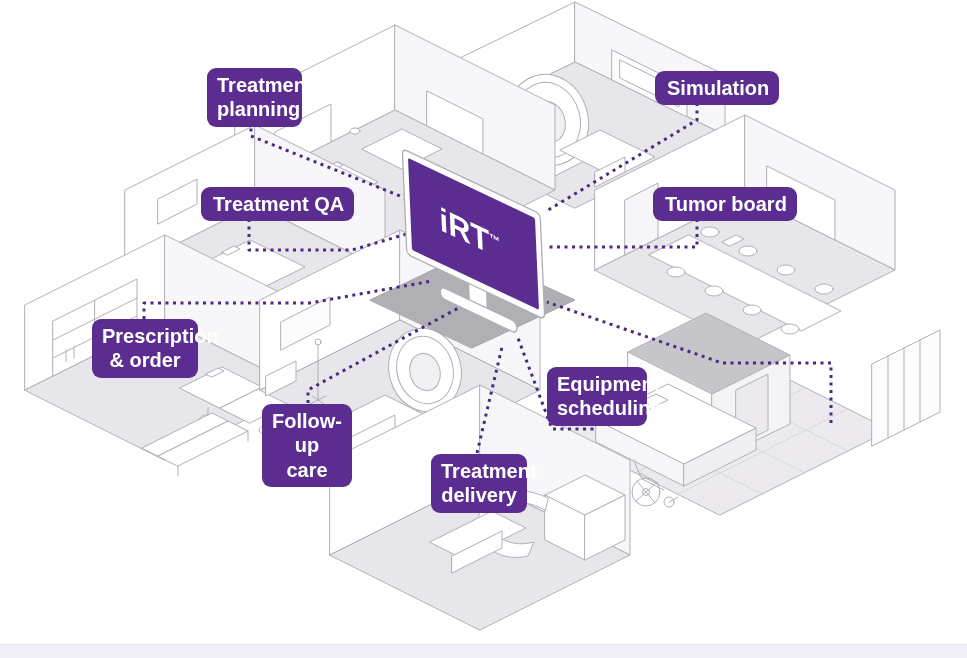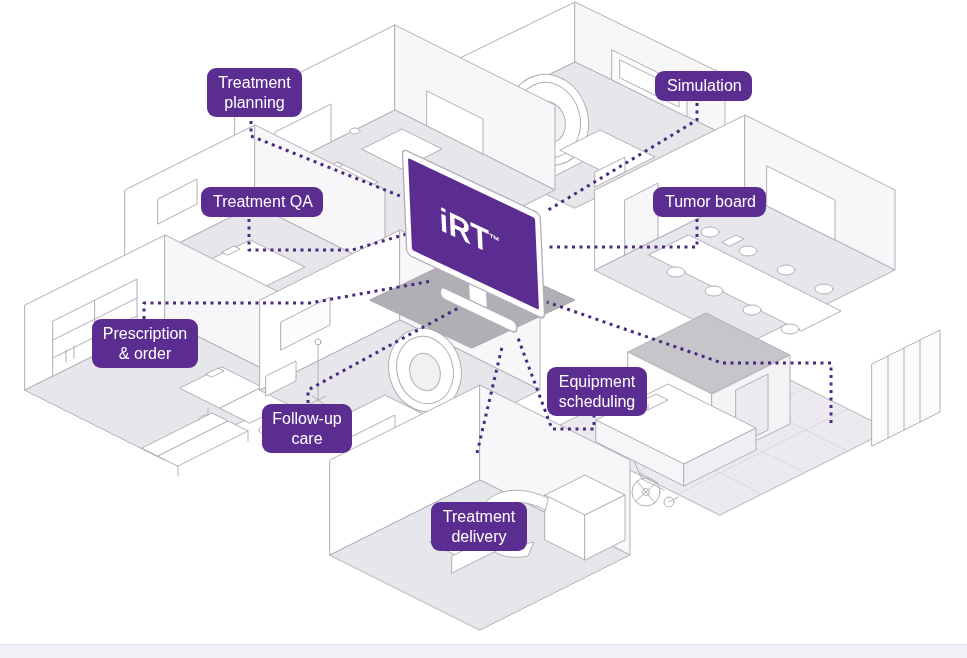--- a/index.html
+++ b/index.html
@@ -5,22 +5,22 @@
   html,body{margin:0;padding:0;background:#ffffff;}
   #canvas{
     position:relative;width:967px;height:658px;overflow:hidden;background:#ffffff;
     font-family:"Liberation Sans",sans-serif;
   }
   #scene{position:absolute;left:0;top:0;}
   .pill{
     position:absolute;
     background:#5c2d91;
     color:#ffffff;
-    font-weight:normal;
-    font-size:16px;
+    font-weight:bold;
+    font-size:20px;
     line-height:1.22;
     text-align:center;
     padding:5px 10px;
     border-radius:9px;
     z-index:5;
     font-family:"Liberation Sans",sans-serif;
   }
   .nowrap{white-space:nowrap;padding-left:12px;}
   #footer-strip{
     position:absolute;left:0;bottom:0;width:100%;height:13px;
@@ -243,17 +243,17 @@
   </g>
 </svg>
 
 <div class="pill" style="left:207px;top:68px;width:75px;">Treatment planning</div>
 <div class="pill nowrap" style="left:655px;top:71px;">Simulation</div>
 <div class="pill nowrap" style="left:201px;top:187px;">Treatment QA</div>
 <div class="pill nowrap" style="left:653px;top:187px;">Tumor board</div>
 <div class="pill" style="left:92px;top:319px;width:86px;">Prescription &amp; order</div>
 <div class="pill" style="left:547px;top:367px;width:80px;">Equipment scheduling</div>
 <div class="pill" style="left:262px;top:404px;width:70px;">Follow-up care</div>
-<div class="pill" style="left:431px;top:454px;width:76px;margin-top:48px;">Treatment delivery</div>
+<div class="pill" style="left:431px;top:454px;width:76px;">Treatment delivery</div>
 
 <div id="footer-strip"></div>
 
 </div>
 
 </body></html>

